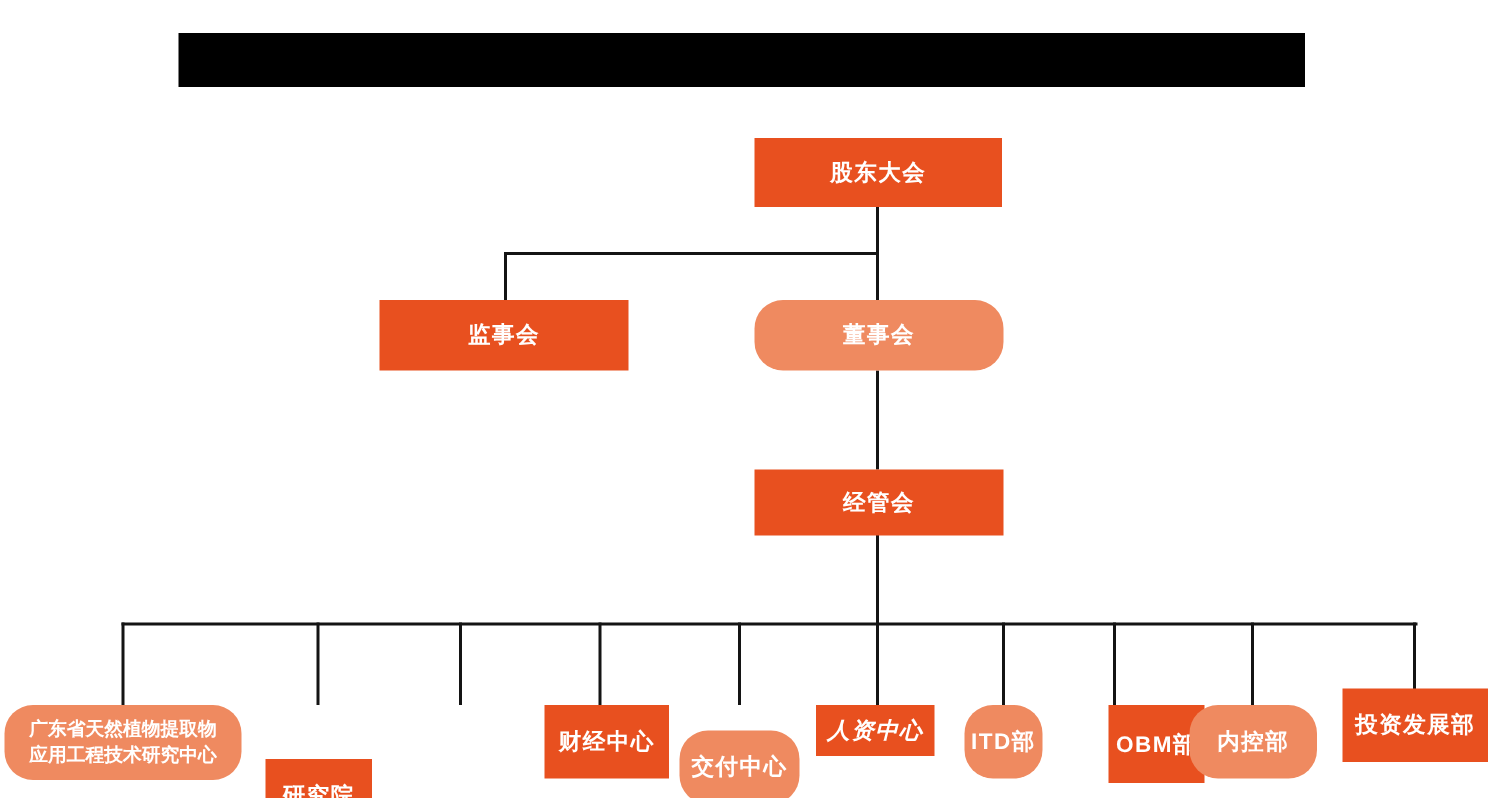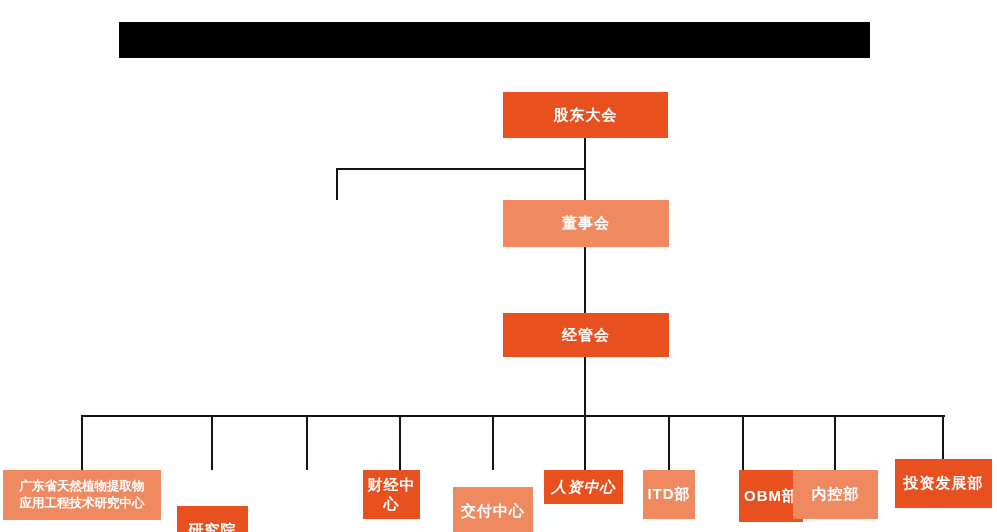--- a/index.html
+++ b/index.html
@@ -32,21 +32,21 @@
     display: flex;
     align-items: center;
     justify-content: center;
     text-align: center;
     color: var(--node-text);
     font-weight: bold;
     font-size: 15px;
     letter-spacing: 1px;
   }
   .node[data-variant="dark"]  { background: var(--primary); text-align: center; }
-  .node[data-variant="light"] { background: var(--secondary); }
+  .node[data-variant="light"] { background: var(--secondary); border-radius: 19px; }
   .node.small-text {
     font-size: 12.5px;
     line-height: 1.35;
     letter-spacing: 0px;
     padding: 2px 16px;
   }
   .line {
     position: absolute;
     background: var(--line);
   }
@@ -72,27 +72,28 @@
   <div class="line v" style="left:399px; top:415px; height:55px;"></div>
   <div class="line v" style="left:492px; top:415px; height:55px;"></div>
   <div class="line v" style="left:584px; top:415px; height:55px;"></div>
   <div class="line v" style="left:668px; top:415px; height:55px;"></div>
   <div class="line v" style="left:742px; top:415px; height:55px;"></div>
   <div class="line v" style="left:834px; top:415px; height:55px;"></div>
   <div class="line v" style="left:942px; top:415px; height:55px;"></div>
 
   <div class="node" style="left:503px; top:92px; width:165px; height:46px;" data-variant="dark">股东大会</div>
 
+  <div class="node" style="left:253px; top:200px; width:166px; height:47px;" data-variant="dark">监事会</div>
   <div class="node" style="left:503px; top:200px; width:166px; height:47px;" data-variant="light">董事会</div>
 
   <div class="node" style="left:503px; top:313px; width:166px; height:44px;" data-variant="dark">经管会</div>
 
   <div class="node small-text" style="left:3px; top:470px; width:158px; height:50px;" data-variant="light">广东省天然植物提取物应用工程技术研究中心</div>
   <div class="node" style="left:177px; top:470px; width:71px; height:49px;margin-top:36px;" data-variant="dark">研究院</div>
-  <div class="node" style="left:363px; top:470px; width:57px; height:49px;" data-variant="dark">财经中心</div>
+  <div class="node" style="left:363px; top:470px; width:83px; height:49px;" data-variant="dark">财经中心</div>
   <div class="node" style="left:453px; top:470px; width:80px; height:49px;margin-top:17px;" data-variant="light">交付中心</div>
   <div class="node" style="left:544px; top:470px; width:79px; height:34px;font-style:italic;" data-variant="dark">人资中心</div>
   <div class="node" style="left:643px; top:470px; width:52px; height:49px;" data-variant="light">ITD部</div>
   <div class="node" style="left:739px; top:470px; width:64px; height:52px;" data-variant="dark">OBM部</div>
   <div class="node" style="left:793px; top:470px; width:85px; height:49px;" data-variant="light">内控部</div>
   <div class="node" style="left:895px; top:459px; width:97px; height:49px;" data-variant="dark">投资发展部</div>
 
 </div>
 
 </body></html>

